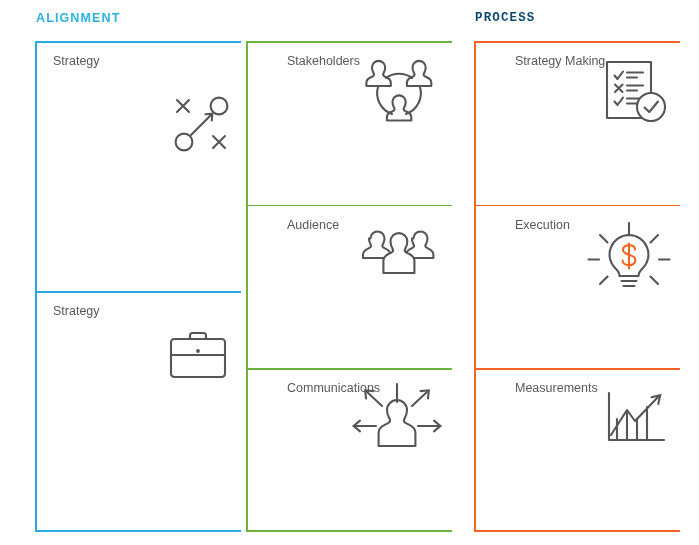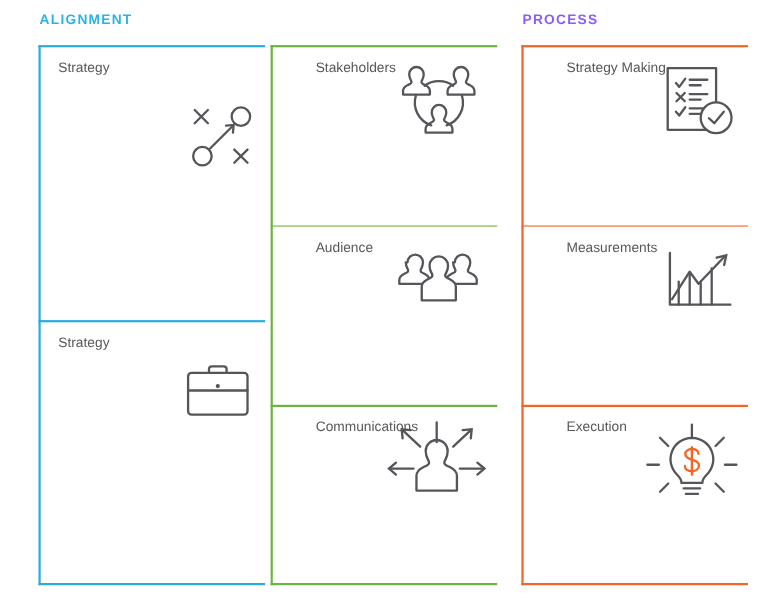--- a/index.html
+++ b/index.html
@@ -29,21 +29,21 @@
     letter-spacing:0.09em;
     font-weight:600;
     line-height:1;
     padding-top:12px;
     padding-left:1px;
     white-space:nowrap;
     user-select:none;
   }
   .col-alignment .col-header{ color:#2bb3e3; }
   .col-people   .col-header{ color:#7ab648; }
-  .col-process  .col-header{ color:#8b5cf6; }
+  .col-process  .col-header{ color:#0c4a6e;font-family:Liberation Mono, monospace; }
 
   .stack{
     position:absolute;
     left:0; top:41px;
     width:214px;
     bottom:13px;
     display:flex;
     flex-direction:column;
   }
   
@@ -250,38 +250,20 @@
             <path d="M16.5 45.5 L19.5 49 L25 41.5"></path>
             <path d="M29 42.5 L45 42.5 M29 47.5 L39 47.5"></path>
 
             <circle cx="53" cy="51" r="14" fill="#ffffff"></circle>
             <path d="M46.5 51.5 L51.3 56 L60 45.5"></path>
           </svg>
         </span>
       </div>
 
       <div class="card h-third">
-        <div class="card-label">Measurements</div>
-        <span class="card-icon" style="left:128px;top:22px;">
-          <svg width="66" height="62" viewBox="0 0 66 62" fill="none" stroke="#55555a" stroke-width="2.1" stroke-linecap="round" stroke-linejoin="round">
-
-            <path d="M7 3 L7 50 L62 50"></path>
-
-            <path d="M15 50 L15 29"></path>
-            <path d="M25 50 L25 21"></path>
-            <path d="M35 50 L35 30"></path>
-            <path d="M45 50 L45 17"></path>
-
-            <path d="M9 45 L25 20 L33 31 L57 6"></path>
-            <path d="M49.5 7.3 L58.2 5.2 L56.3 13.9" stroke-linejoin="miter"></path>
-          </svg>
-        </span>
-      </div>
-
-      <div class="card h-third">
         <div class="card-label">Execution</div>
         <span class="card-icon" style="left:112px;top:16px;">
           <svg width="86" height="78" viewBox="0 0 86 78" fill="none" stroke="#55555a" stroke-width="2.1" stroke-linecap="round" stroke-linejoin="round">
 
             <path d="M43 13 L43 2"></path>
             <path d="M21.5 21.5 L14 14"></path>
             <path d="M64.5 21.5 L72 14"></path>
             <path d="M13 38.5 L2.5 38.5"></path>
             <path d="M73 38.5 L83.5 38.5"></path>
             <path d="M21.5 55.5 L14 63"></path>
@@ -296,16 +278,34 @@
             <g stroke="#f26522" stroke-width="2.1">
               <path d="M43 22.5 L43 47.5"></path>
               <path d="M49 28.5 c0 -2.8 -2.7 -4.3 -6 -4.3 c-3.3 0 -6 1.7 -6 4.6
                        c0 2.9 2.4 4 6 5 c3.6 1 6.4 2.1 6.4 5.3 c0 3.1 -2.9 5.1 -6.4 5.1
                        c-3.5 0 -6.4 -1.7 -6.4 -4.6"></path>
             </g>
           </svg>
         </span>
       </div>
 
+      <div class="card h-third">
+        <div class="card-label">Measurements</div>
+        <span class="card-icon" style="left:128px;top:22px;">
+          <svg width="66" height="62" viewBox="0 0 66 62" fill="none" stroke="#55555a" stroke-width="2.1" stroke-linecap="round" stroke-linejoin="round">
+
+            <path d="M7 3 L7 50 L62 50"></path>
+
+            <path d="M15 50 L15 29"></path>
+            <path d="M25 50 L25 21"></path>
+            <path d="M35 50 L35 30"></path>
+            <path d="M45 50 L45 17"></path>
+
+            <path d="M9 45 L25 20 L33 31 L57 6"></path>
+            <path d="M49.5 7.3 L58.2 5.2 L56.3 13.9" stroke-linejoin="miter"></path>
+          </svg>
+        </span>
+      </div>
+
     </div>
   </div>
 
 </div>
 
 </body></html>

